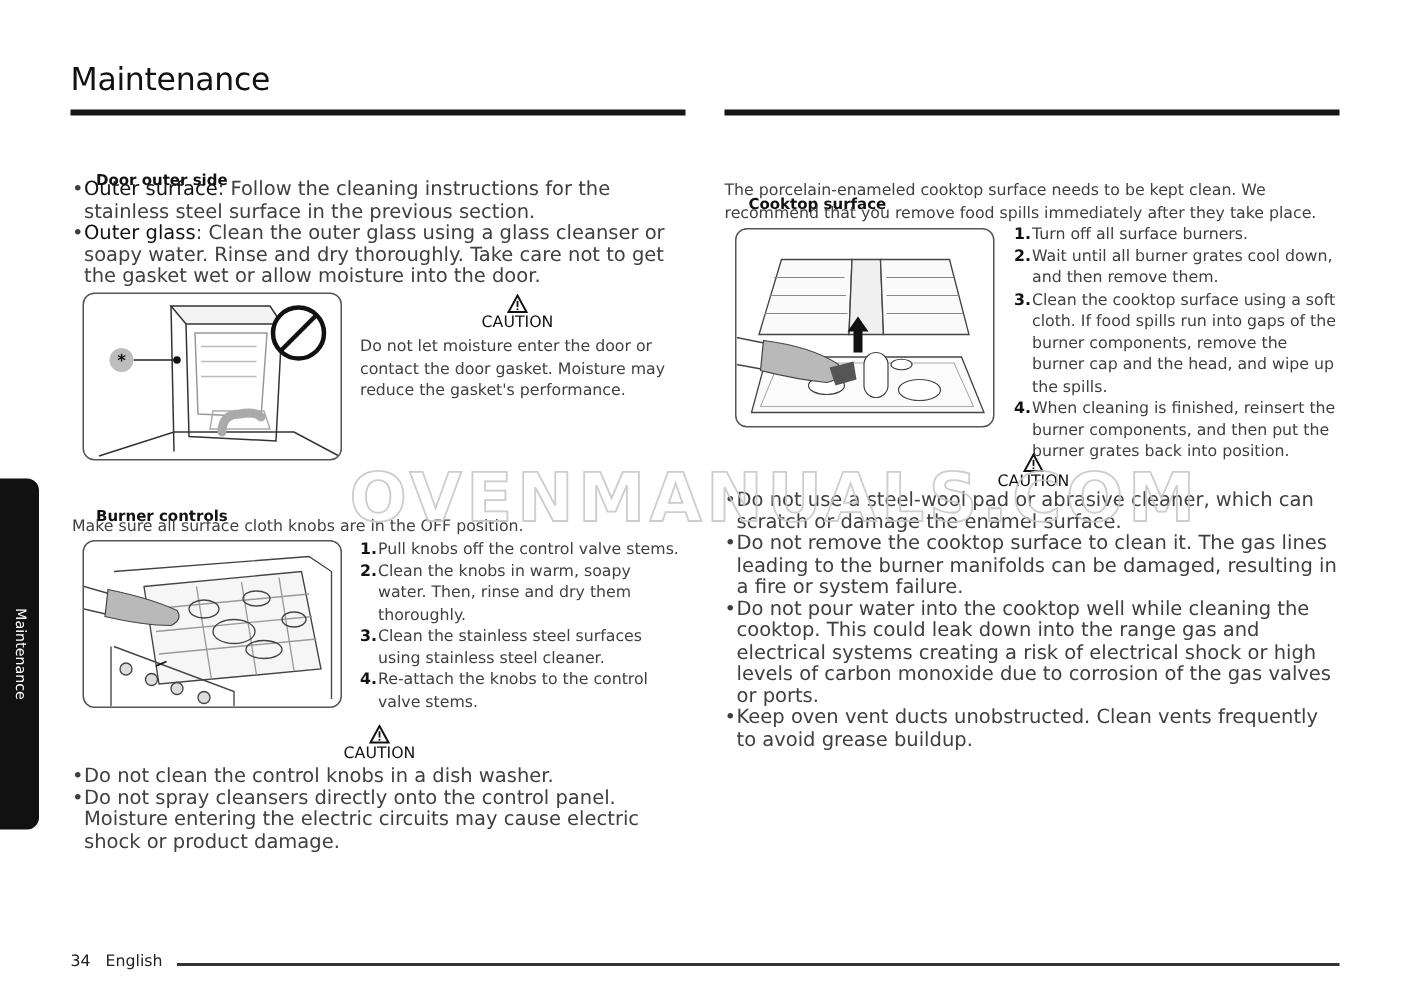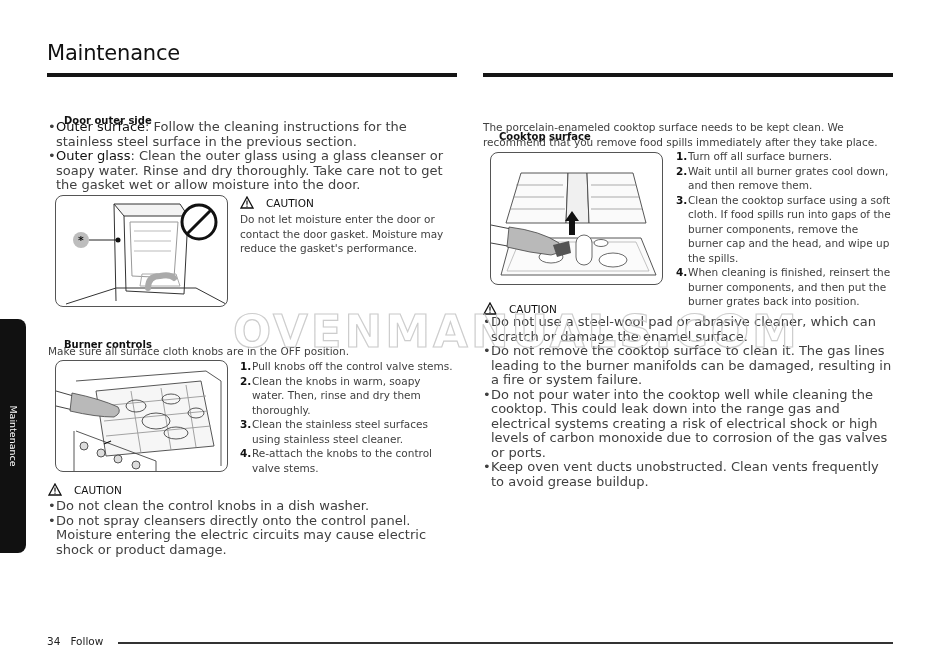--- a/index.html
+++ b/index.html
@@ -20,21 +20,21 @@
   .h-sec { font-size: 10px; font-weight: bold; color: #111; margin: 16px; text-align: right; }
   .txt { font-size: 10.5px; line-height: 14.5px; color: #404040; }
   .bullets { list-style: none; margin: 0; padding: 0; }
   .bullets li { position: relative; padding-left: 8px; font-size: 13px; line-height: 14.5px; color: #404040; }
   .bullets li::before { content: "•"; position: absolute; left: 0; top: 0; color: #404040; }
   .bullets .kw { color: #111; }
   .steps { list-style: none; margin: 0; padding: 0; }
   .steps li { position: relative; padding-left: 12px; font-size: 10.5px; line-height: 14.5px; color: #404040; }
   .steps li .num { position: absolute; left: 0; top: 0; font-weight: bold; color: #111; }
 
-  .caution-head { display: flex; align-items: center; gap: 12px; font-size: 10.5px; color: #111; }
+  .caution-head { display: flex; align-items: center; gap: 0; font-size: 10.5px; color: #111; flex-direction: column; }
   .caution-head svg { width: 14px; height: 13px; }
 
   .figure {
     border: 1px solid #555; border-radius: 8px; background: #fff; overflow: hidden;
   }
 
   .side-tab {
     left: 0; top: 319px; width: 26px; height: 234px; background: #111;
     border-radius: 0 8px 8px 0;
   }
@@ -204,15 +204,15 @@
     <li>Do not remove the cooktop surface to clean it. The gas lines leading to the burner manifolds can be damaged, resulting in a fire or system failure.</li>
     <li>Do not pour water into the cooktop well while cleaning the cooktop. This could leak down into the range gas and electrical systems creating a risk of electrical shock or high levels of carbon monoxide due to corrosion of the gas valves or ports.</li>
     <li>Keep oven vent ducts unobstructed. Clean vents frequently to avoid grease buildup.</li>
   </ul>
 </div>
 
 <div class="abs watermark">OVENMANUALS.COM</div>
 
 <div class="abs footer-num">
   <span>34</span>&nbsp;&nbsp;
-  <span>Follow</span>
+  <span>English</span>
 </div>
 <div class="abs footer-rule"></div>
 
 </body></html>

